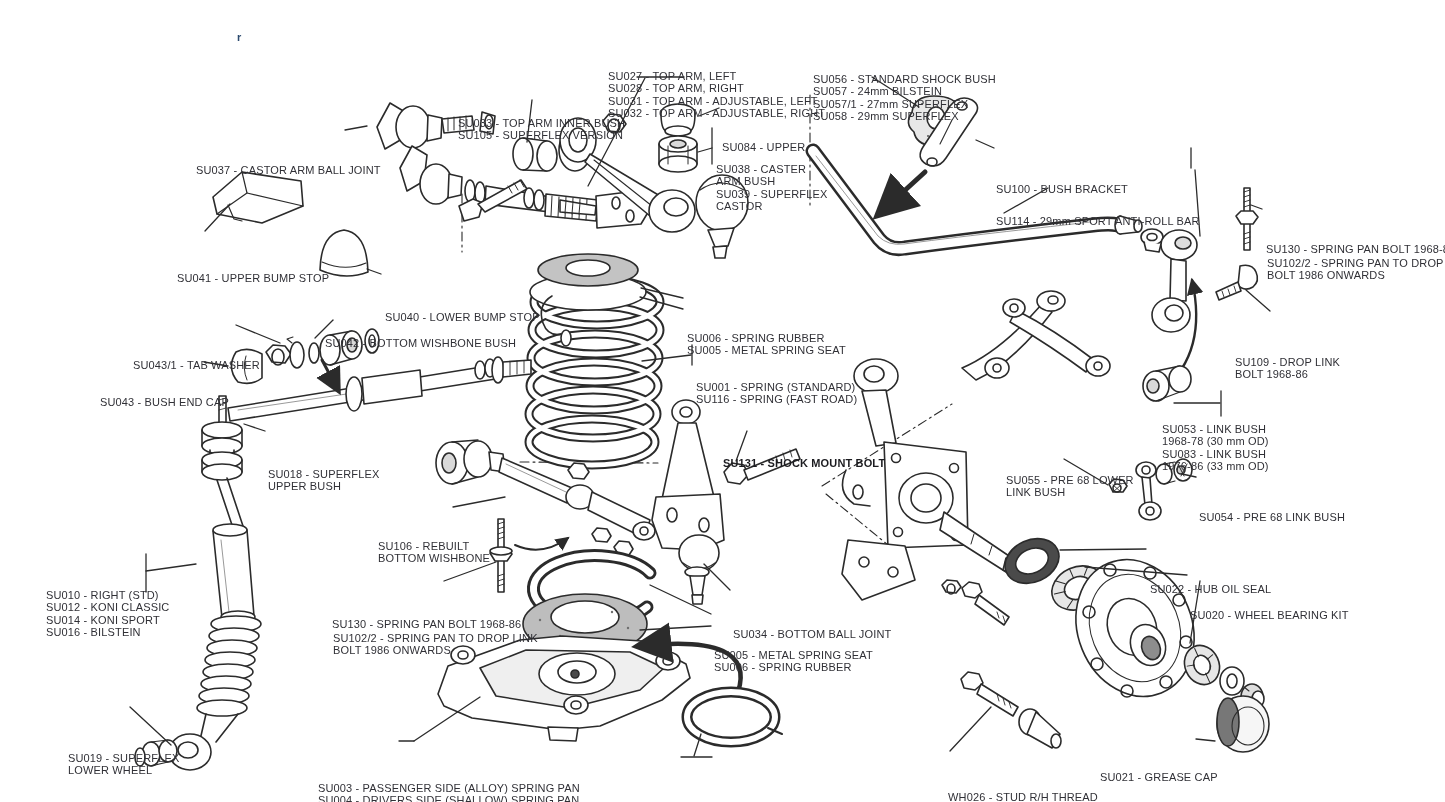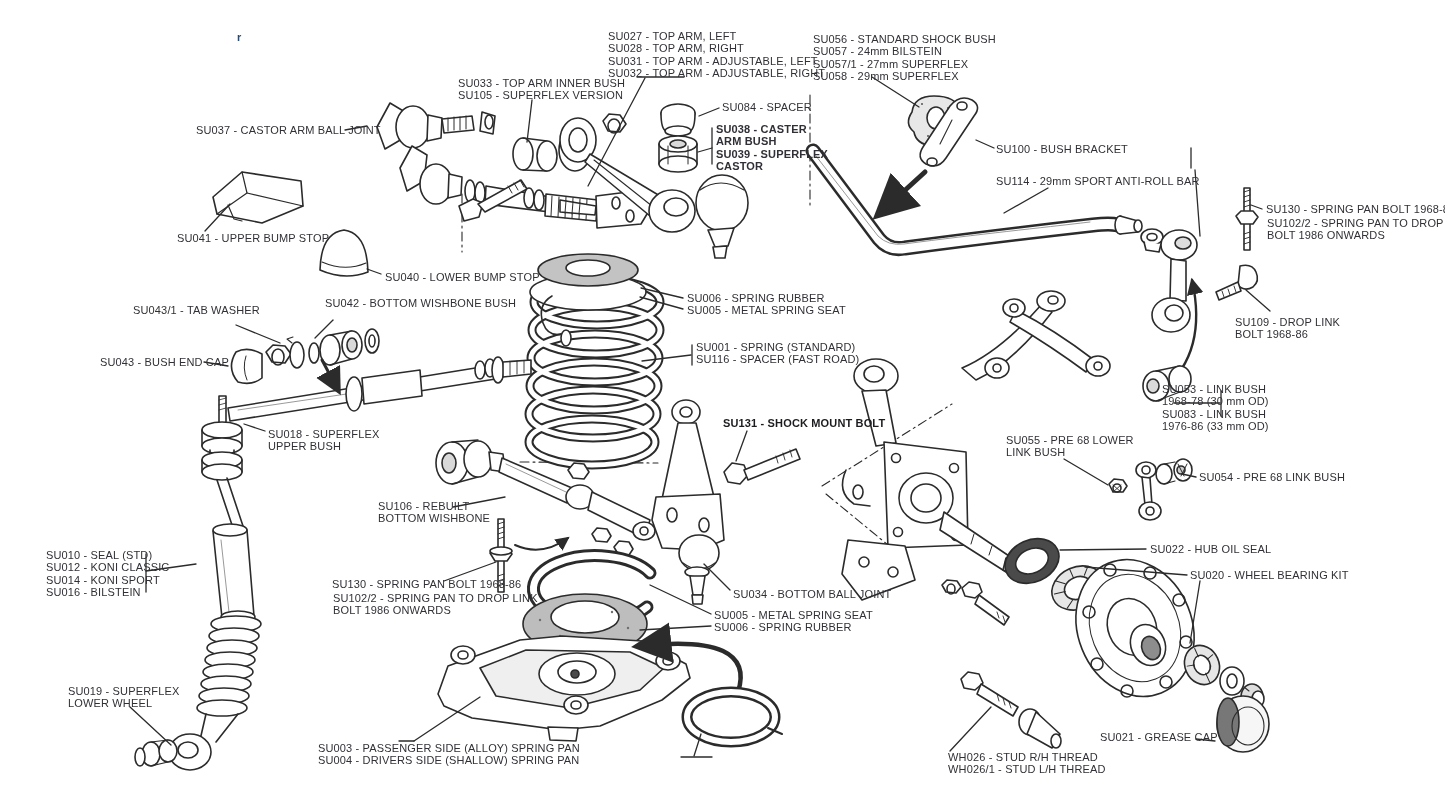--- a/index.html
+++ b/index.html
@@ -1,21 +1,21 @@
 <!DOCTYPE html>
 <html><head>
 <meta charset="utf-8">
 <style>
   html,body{margin:0;padding:0;background:#ffffff;}
   #stage{position:relative;width:1445px;height:802px;background:#ffffff;overflow:hidden;
          font-family:"Liberation Sans",sans-serif;}
   #art{position:absolute;left:0;top:0;}
   #labels-layer{position:absolute;left:0;top:0;width:1445px;height:802px;pointer-events:none;}
   .part-label{position:absolute;font:400 11px/1.12 "Liberation Sans",sans-serif;
-              color:#303036;white-space:nowrap;letter-spacing:.15px;}
+              color:#303036;white-space:nowrap;letter-spacing:.15px;margin-top:40px;}
   .part-label.bold{font-weight:700;color:#1c1c20;}
   #stray-mark{position:absolute;left:237px;top:31px;font:700 11px "Liberation Sans",sans-serif;
               color:#2c4a6e;}
 </style>
 </head>
 <body>
 
 <div id="stage">
 
 <svg id="art" width="1445" height="802" viewBox="0 0 1445 802" stroke="#2b2b2b" fill="none" stroke-width="1.6" stroke-linecap="round" stroke-linejoin="round">
@@ -588,23 +588,23 @@
         <div>SU032 - TOP ARM - ADJUSTABLE, RIGHT</div>
       </div>
       <div class="part-label" style="left: 458px; top: 77px;">
         <div>SU033 - TOP ARM INNER BUSH</div>
         <div>SU105 - SUPERFLEX VERSION</div>
       </div>
       <div class="part-label" style="left: 196px; top: 124px;">
         <div>SU037 - CASTOR ARM BALL JOINT</div>
       </div>
       <div class="part-label" style="left: 722px; top: 101px;">
-        <div>SU084 - SPACER</div>
-      </div>
-      <div class="part-label" style="left: 716px; top: 123px; font-weight: bold;">
+        <div>SU084 - UPPER</div>
+      </div>
+      <div class="part-label" style="left: 716px; top: 123px;">
         <div>SU038 - CASTER</div>
         <div>ARM BUSH</div>
         <div>SU039 - SUPERFLEX</div>
         <div>CASTOR</div>
       </div>
       <div class="part-label" style="left: 813px; top: 33px;">
         <div>SU056 - STANDARD SHOCK BUSH</div>
         <div>SU057 - 24mm BILSTEIN</div>
         <div>SU057/1 - 27mm SUPERFLEX</div>
         <div>SU058 - 29mm SUPERFLEX</div>
@@ -641,48 +641,48 @@
       </div>
       <div class="part-label" style="left: 177px; top: 232px;">
         <div>SU041 - UPPER BUMP STOP</div>
       </div>
       <div class="part-label" style="left: 385px; top: 271px;">
         <div>SU040 - LOWER BUMP STOP</div>
       </div>
       <div class="part-label" style="left: 325px; top: 297px;">
         <div>SU042 - BOTTOM WISHBONE BUSH</div>
       </div>
-      <div class="part-label" style="left: 133px; top: 304px;">
+      <div class="part-label" style="left: 133px; top: 319px;">
         <div>SU043/1 - TAB WASHER</div>
       </div>
       <div class="part-label" style="left: 100px; top: 356px;">
         <div>SU043 - BUSH END CAP</div>
       </div>
       <div class="part-label" style="left: 268px; top: 428px;">
         <div>SU018 - SUPERFLEX</div>
         <div>UPPER BUSH</div>
       </div>
       <div class="part-label" style="left: 687px; top: 292px;">
         <div>SU006 - SPRING RUBBER</div>
         <div>SU005 - METAL SPRING SEAT</div>
       </div>
       <div class="part-label" style="left: 696px; top: 341px;">
         <div>SU001 - SPRING (STANDARD)</div>
-        <div>SU116 - SPACER (FAST ROAD)</div>
+        <div>SU116 - SPRING (FAST ROAD)</div>
       </div>
       <div class="part-label bold" style="left: 723px; top: 417px;">
         <div>SU131 - SHOCK MOUNT BOLT</div>
       </div>
       <div class="part-label" style="left: 46px; top: 549px;">
-        <div>SU010 - SEAL (STD)</div>
+        <div>SU010 - RIGHT (STD)</div>
         <div>SU012 - KONI CLASSIC</div>
         <div>SU014 - KONI SPORT</div>
         <div>SU016 - BILSTEIN</div>
       </div>
-      <div class="part-label" style="left: 68px; top: 685px;">
+      <div class="part-label" style="left: 68px; top: 712px;">
         <div>SU019 - SUPERFLEX</div>
         <div>LOWER WHEEL</div>
       </div>
       <div class="part-label" style="left: 378px; top: 500px;">
         <div>SU106 - REBUILT</div>
         <div>BOTTOM WISHBONE</div>
       </div>
       <div class="part-label" style="left: 332px; top: 578px;">
         <div>SU130 - SPRING PAN BOLT 1968-86</div>
       </div>

